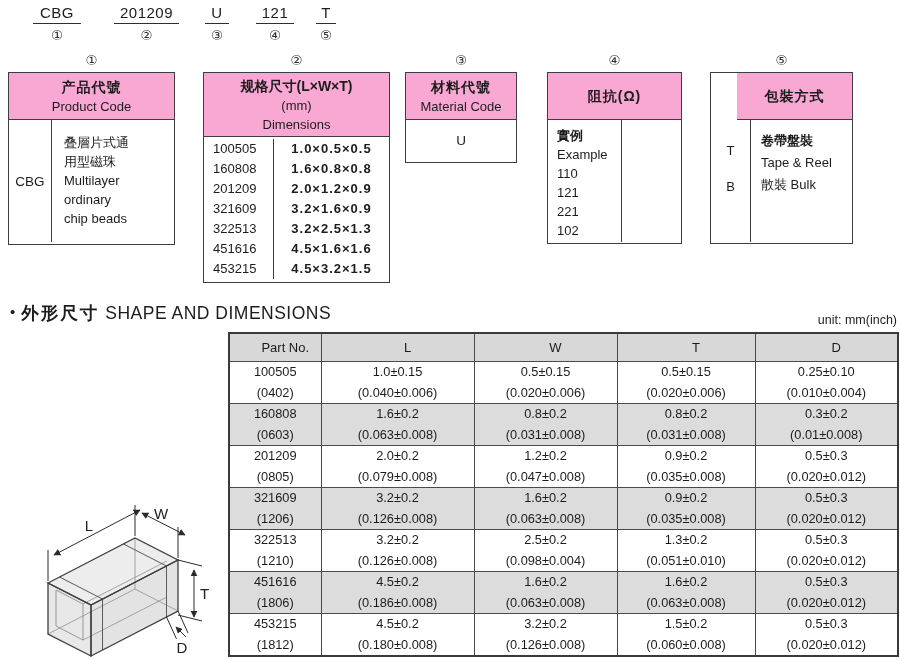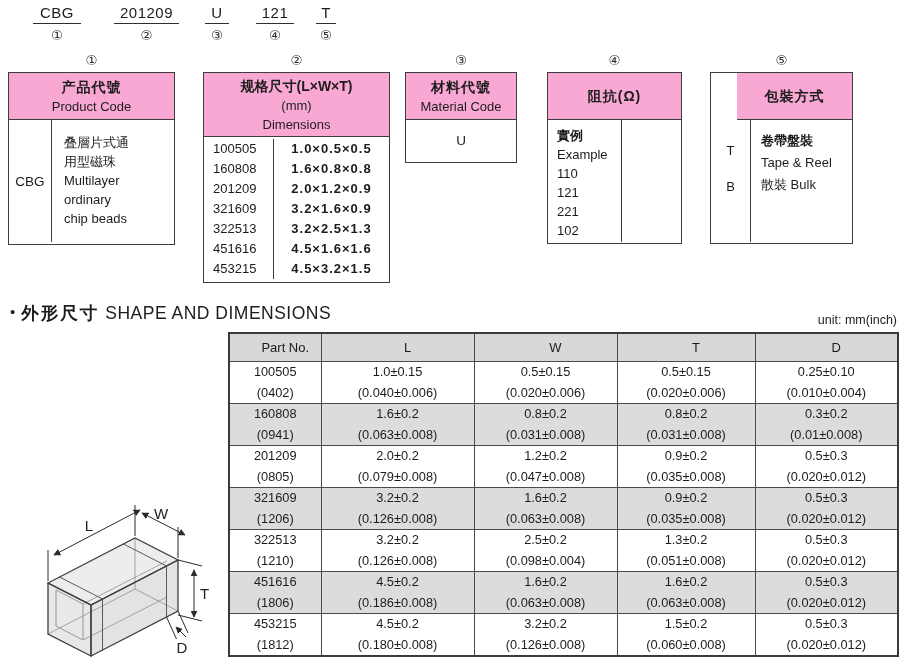--- a/index.html
+++ b/index.html
@@ -224,21 +224,21 @@
           <div class="tl">(0.020±0.006)</div>
         </td>
       <td>
           <div class="tl">0.25±0.10</div>
           <div class="tl">(0.010±0.004)</div>
         </td>
     </tr>
     <tr class="alt">
       <td>
           <div class="tl">160808</div>
-          <div class="tl">(0941)</div>
+          <div class="tl">(0603)</div>
         </td>
       <td>
           <div class="tl">1.6±0.2</div>
           <div class="tl">(0.063±0.008)</div>
         </td>
       <td>
           <div class="tl">0.8±0.2</div>
           <div class="tl">(0.031±0.008)</div>
         </td>
       <td>
@@ -302,21 +302,21 @@
       <td>
           <div class="tl">3.2±0.2</div>
           <div class="tl">(0.126±0.008)</div>
         </td>
       <td>
           <div class="tl">2.5±0.2</div>
           <div class="tl">(0.098±0.004)</div>
         </td>
       <td>
           <div class="tl">1.3±0.2</div>
-          <div class="tl">(0.051±0.008)</div>
+          <div class="tl">(0.051±0.010)</div>
         </td>
       <td>
           <div class="tl">0.5±0.3</div>
           <div class="tl">(0.020±0.012)</div>
         </td>
     </tr>
     <tr class="alt">
       <td>
           <div class="tl">451616</div>
           <div class="tl">(1806)</div>

